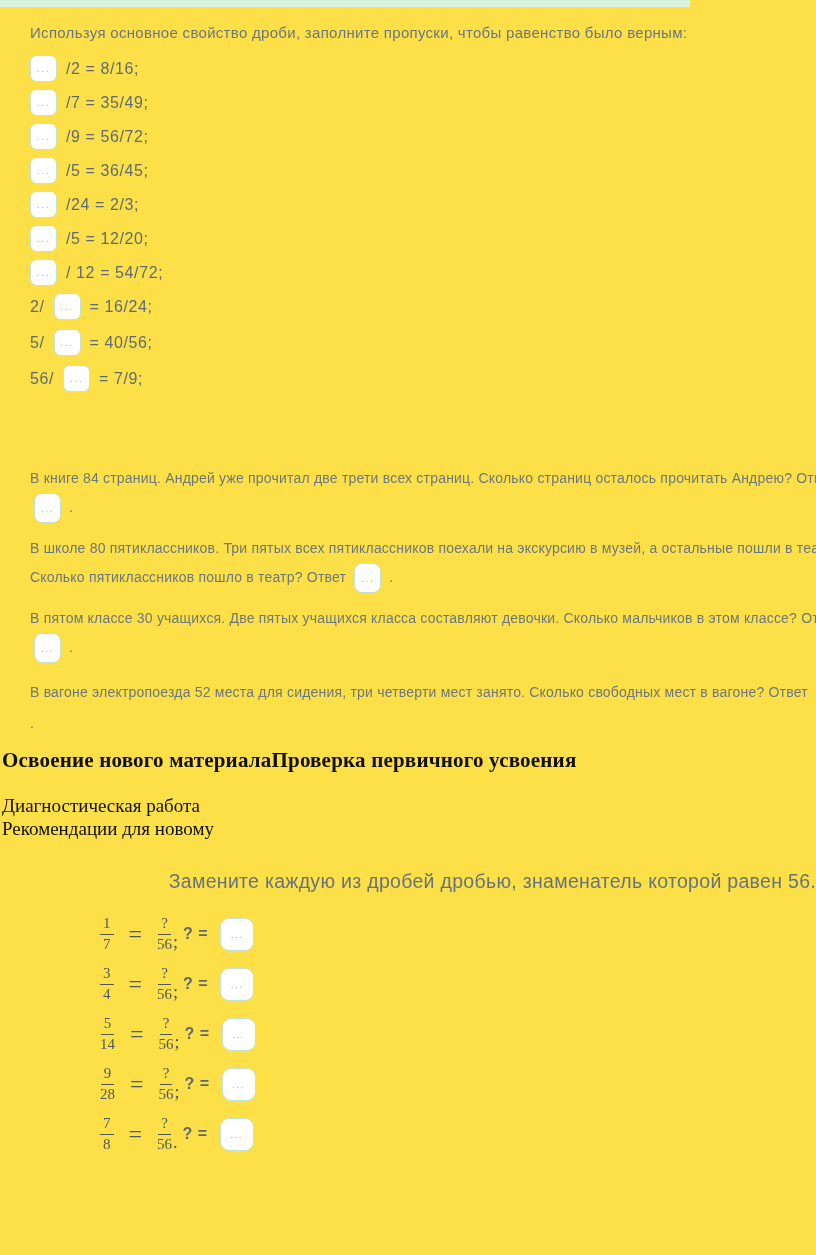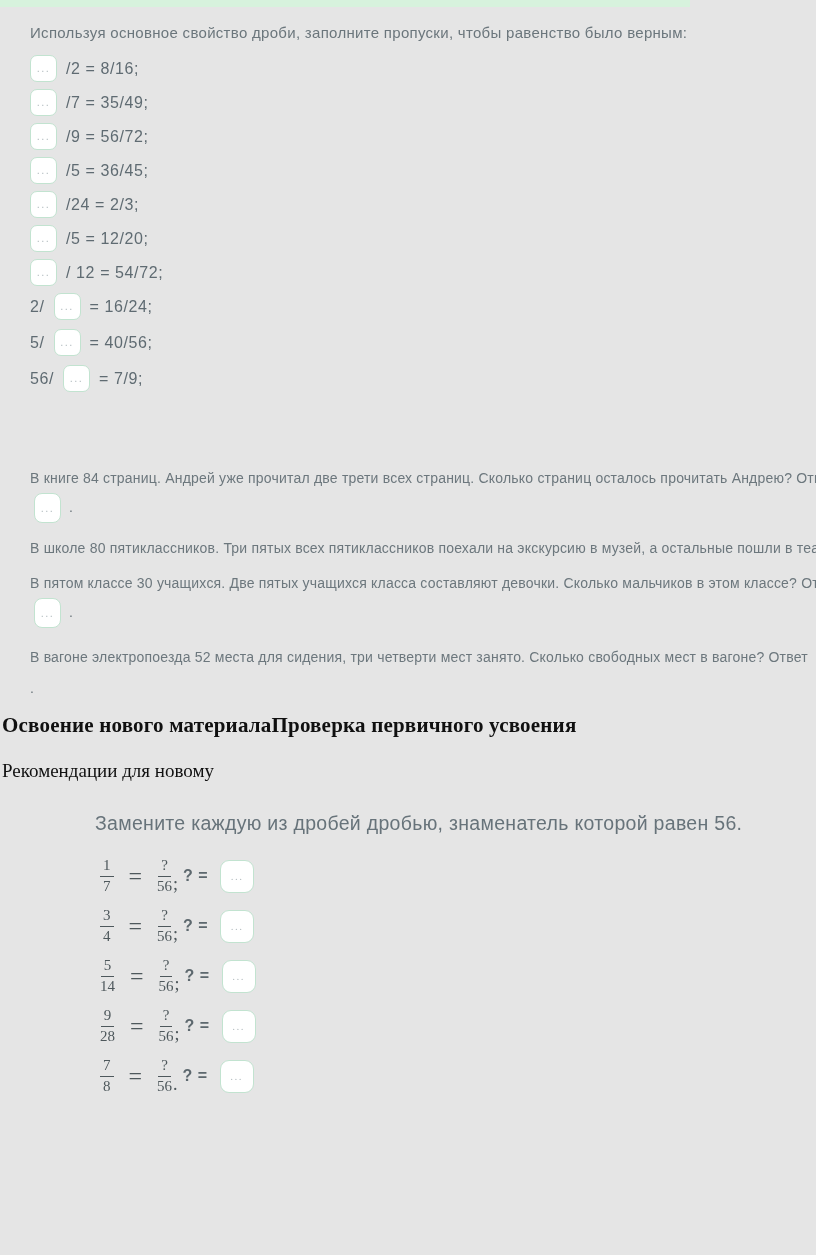--- a/index.html
+++ b/index.html
@@ -1,18 +1,18 @@
 <!DOCTYPE html>
 <html><head>
 <meta charset="utf-8">
 <style>
   html,body{margin:0;padding:0;background:#ffffff;}
   body{width:816px;height:1255px;overflow:hidden;
        font-family:"Liberation Sans",sans-serif;}
-  .page{position:relative;width:816px;height:1255px;background:#e5e5e5;overflow:hidden;}
+  .page{position:relative;width:816px;height:1255px;background:#fde047;overflow:hidden;}
 
   .topbar{position:absolute;top:0;left:0;width:690px;height:7px;background:#d7f2dd;}
 
   .content{padding:0 30px;}
 
   .intro{margin:24px 0 0 0;font-size:15px;color:#6b767c;letter-spacing:.3px;}
 
   #eq-list{margin-top:14px;}
   .eq-row{display:flex;align-items:center;gap:9px;margin-bottom:7px;
           font-size:16px;color:#5f6b72;letter-spacing:.6px;}
@@ -31,21 +31,21 @@
   #problems{margin-top:76px;font-size:14px;color:#6c777d;letter-spacing:.2px;}
   .problem{margin-bottom:15px;}
   .p-line{white-space:nowrap;min-height:20px;line-height:20px;margin-bottom:5px;}
 
   .notes{margin-top:14px;padding:0 2px;color:#101010;
          font-family:Liberation Serif, serif;}
   .notes h2{margin:0 0 21px 0;font-size:21px;font-weight:bold;letter-spacing:.2px;}
   .note-line{font-size:19px;line-height:23px;white-space:nowrap;}
 
   .exercise2{margin-top:30px;}
-  .ex2-title{margin:0 0 0 95px;font-size:19.5px;color:#67737a;letter-spacing:.3px;}
+  .ex2-title{margin:0 0 0 95px;font-size:19.5px;color:#67737a;letter-spacing:.3px;text-align:right;}
   #frac-list{margin:16px 0 0 100px;font-family:"Liberation Serif",serif;color:#4e585c;}
   .frac-row{display:flex;align-items:center;height:50px;}
   .frac{display:inline-flex;flex-direction:column;align-items:center;
         font-size:15px;line-height:1.15;}
   .fnum{padding:0 3px 1px 3px;border-bottom:1.4px solid #4e585c;}
   .fden{padding-top:1px;}
   .feq{font-size:24px;margin:0 15px;font-weight:normal;}
   .fsep{font-size:18px;align-self:flex-end;margin:0 5px 6px 1px;}
   .fsolve{font-family:"Liberation Sans",sans-serif;font-size:16px;font-weight:600;
           color:#5d686e;margin-right:12px;letter-spacing:.5px;}
@@ -103,35 +103,37 @@
           <span class="eq-txt">= 7/9;</span>
         </div>
       </div>
     <div id="problems">
         <div class="problem">
           <div class="p-line">В книге 84 страниц. Андрей уже прочитал две трети всех страниц. Сколько страниц осталось прочитать Андрею? Ответ</div>
           <div class="p-line"><span class="abox abox-md">...</span> .</div>
         </div>
         <div class="problem">
           <div class="p-line">В школе 80 пятиклассников. Три пятых всех пятиклассников поехали на экскурсию в музей, а остальные пошли в театр.</div>
+          <div class="p-line">Сколько пятиклассников пошло в театр? Ответ <span class="abox abox-md">...</span> .</div>
         </div>
         <div class="problem">
           <div class="p-line">В пятом классе 30 учащихся. Две пятых учащихся класса составляют девочки. Сколько мальчиков в этом классе? Ответ</div>
           <div class="p-line"><span class="abox abox-md">...</span> .</div>
         </div>
         <div class="problem">
           <div class="p-line">В вагоне электропоезда 52 места для сидения, три четверти мест занято. Сколько свободных мест в вагоне? Ответ <span class="abox abox-md">...</span></div>
           <div class="p-line">.</div>
         </div>
       </div>
   </div>
 
   <div class="notes">
     <h2>Освоение нового материалаПроверка первичного усвоения</h2>
     <div id="notes-lines">
+        <div class="note-line">Диагностическая работа</div>
         <div class="note-line">Рекомендации для новому</div>
       </div>
   </div>
 
   <div class="exercise2">
     <p class="ex2-title">Замените каждую из дробей дробью, знаменатель которой равен 56.</p>
     <div id="frac-list">
         <div class="frac-row">
           <span class="frac">
             <span class="fnum">1</span>

